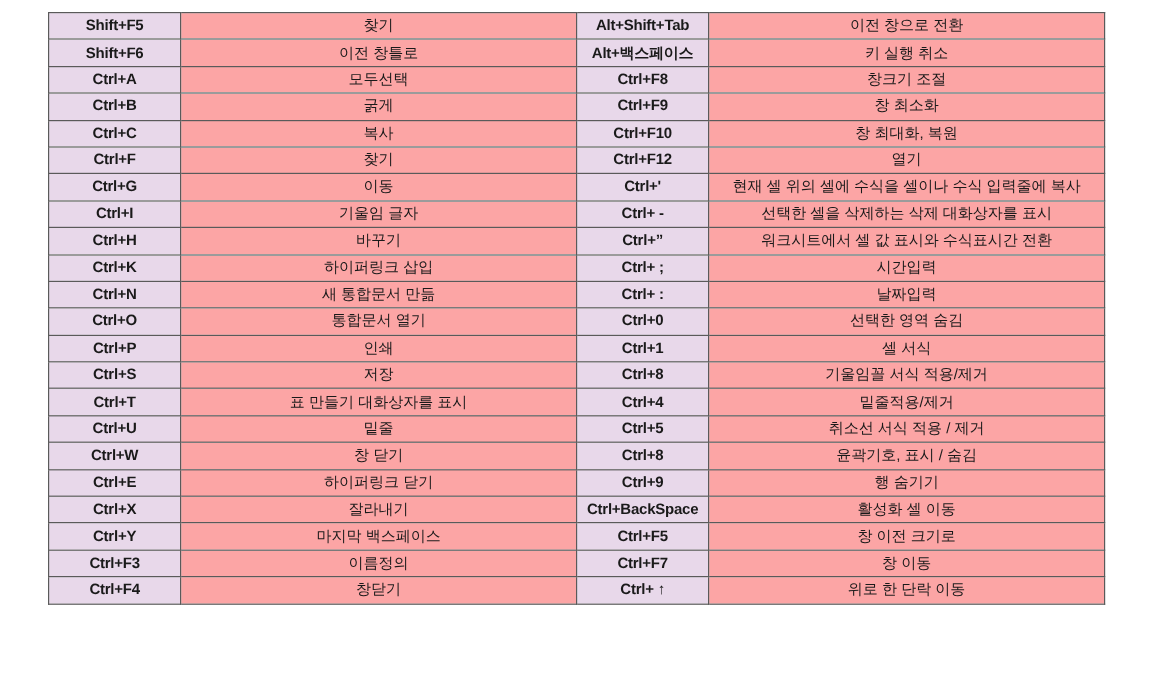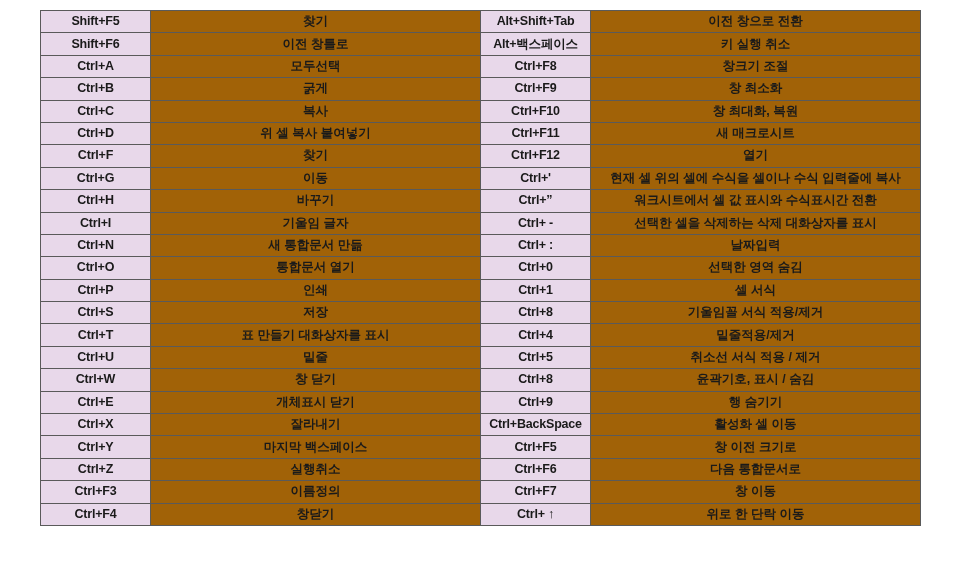--- a/index.html
+++ b/index.html
@@ -37,22 +37,22 @@
     vertical-align: middle;
     white-space: nowrap;
     overflow: hidden;
   }
   td.key {
     background: #e8d8ea;
     font-weight: bold;
     letter-spacing: -0.2px;
   }
   td.desc {
-    background: #a16207;
-    font-weight: bold;
+    background: #fca5a5;
+    font-weight: normal;
     margin-left: 39px;
   }
   col.c-key { width: 110px; }
   col.c-desc { width: 330px; }
   .small {
     font-size: 11.5px;
   }
 </style>
 </head>
 <body>
@@ -90,48 +90,48 @@
           <td class="key">Ctrl+F9</td>
           <td class="desc">창 최소화</td>
         </tr>
         <tr>
           <td class="key">Ctrl+C</td>
           <td class="desc">복사</td>
           <td class="key">Ctrl+F10</td>
           <td class="desc">창 최대화, 복원</td>
         </tr>
         <tr>
-          <td class="key">Ctrl+D</td>
-          <td class="desc">위 셀 복사 붙여넣기</td>
-          <td class="key">Ctrl+F11</td>
-          <td class="desc">새 매크로시트</td>
-        </tr>
-        <tr>
           <td class="key">Ctrl+F</td>
           <td class="desc">찾기</td>
           <td class="key">Ctrl+F12</td>
           <td class="desc">열기</td>
         </tr>
         <tr>
           <td class="key">Ctrl+G</td>
           <td class="desc">이동</td>
           <td class="key">Ctrl+'</td>
           <td class="desc small">현재 셀 위의 셀에 수식을 셀이나 수식 입력줄에 복사</td>
         </tr>
         <tr>
+          <td class="key">Ctrl+I</td>
+          <td class="desc">기울임 글자</td>
+          <td class="key">Ctrl+ -</td>
+          <td class="desc small">선택한 셀을 삭제하는 삭제 대화상자를 표시</td>
+        </tr>
+        <tr>
           <td class="key">Ctrl+H</td>
           <td class="desc">바꾸기</td>
           <td class="key">Ctrl+”</td>
           <td class="desc small">워크시트에서 셀 값 표시와 수식표시간 전환</td>
         </tr>
         <tr>
-          <td class="key">Ctrl+I</td>
-          <td class="desc">기울임 글자</td>
-          <td class="key">Ctrl+ -</td>
-          <td class="desc small">선택한 셀을 삭제하는 삭제 대화상자를 표시</td>
+          <td class="key">Ctrl+K</td>
+          <td class="desc">하이퍼링크 삽입</td>
+          <td class="key">Ctrl+ ;</td>
+          <td class="desc">시간입력</td>
         </tr>
         <tr>
           <td class="key">Ctrl+N</td>
           <td class="desc">새 통합문서 만듦</td>
           <td class="key">Ctrl+ :</td>
           <td class="desc">날짜입력</td>
         </tr>
         <tr>
           <td class="key">Ctrl+O</td>
           <td class="desc">통합문서 열기</td>
@@ -163,41 +163,35 @@
           <td class="desc">취소선 서식 적용 / 제거</td>
         </tr>
         <tr>
           <td class="key">Ctrl+W</td>
           <td class="desc">창 닫기</td>
           <td class="key">Ctrl+8</td>
           <td class="desc">윤곽기호, 표시 / 숨김</td>
         </tr>
         <tr>
           <td class="key">Ctrl+E</td>
-          <td class="desc">개체표시 닫기</td>
+          <td class="desc">하이퍼링크 닫기</td>
           <td class="key">Ctrl+9</td>
           <td class="desc">행 숨기기</td>
         </tr>
         <tr>
           <td class="key">Ctrl+X</td>
           <td class="desc">잘라내기</td>
           <td class="key small">Ctrl+BackSpace</td>
           <td class="desc">활성화 셀 이동</td>
         </tr>
         <tr>
           <td class="key">Ctrl+Y</td>
           <td class="desc">마지막 백스페이스</td>
           <td class="key">Ctrl+F5</td>
           <td class="desc">창 이전 크기로</td>
-        </tr>
-        <tr>
-          <td class="key">Ctrl+Z</td>
-          <td class="desc">실행취소</td>
-          <td class="key">Ctrl+F6</td>
-          <td class="desc">다음 통합문서로</td>
         </tr>
         <tr>
           <td class="key">Ctrl+F3</td>
           <td class="desc">이름정의</td>
           <td class="key">Ctrl+F7</td>
           <td class="desc">창 이동</td>
         </tr>
         <tr>
           <td class="key">Ctrl+F4</td>
           <td class="desc">창닫기</td>

